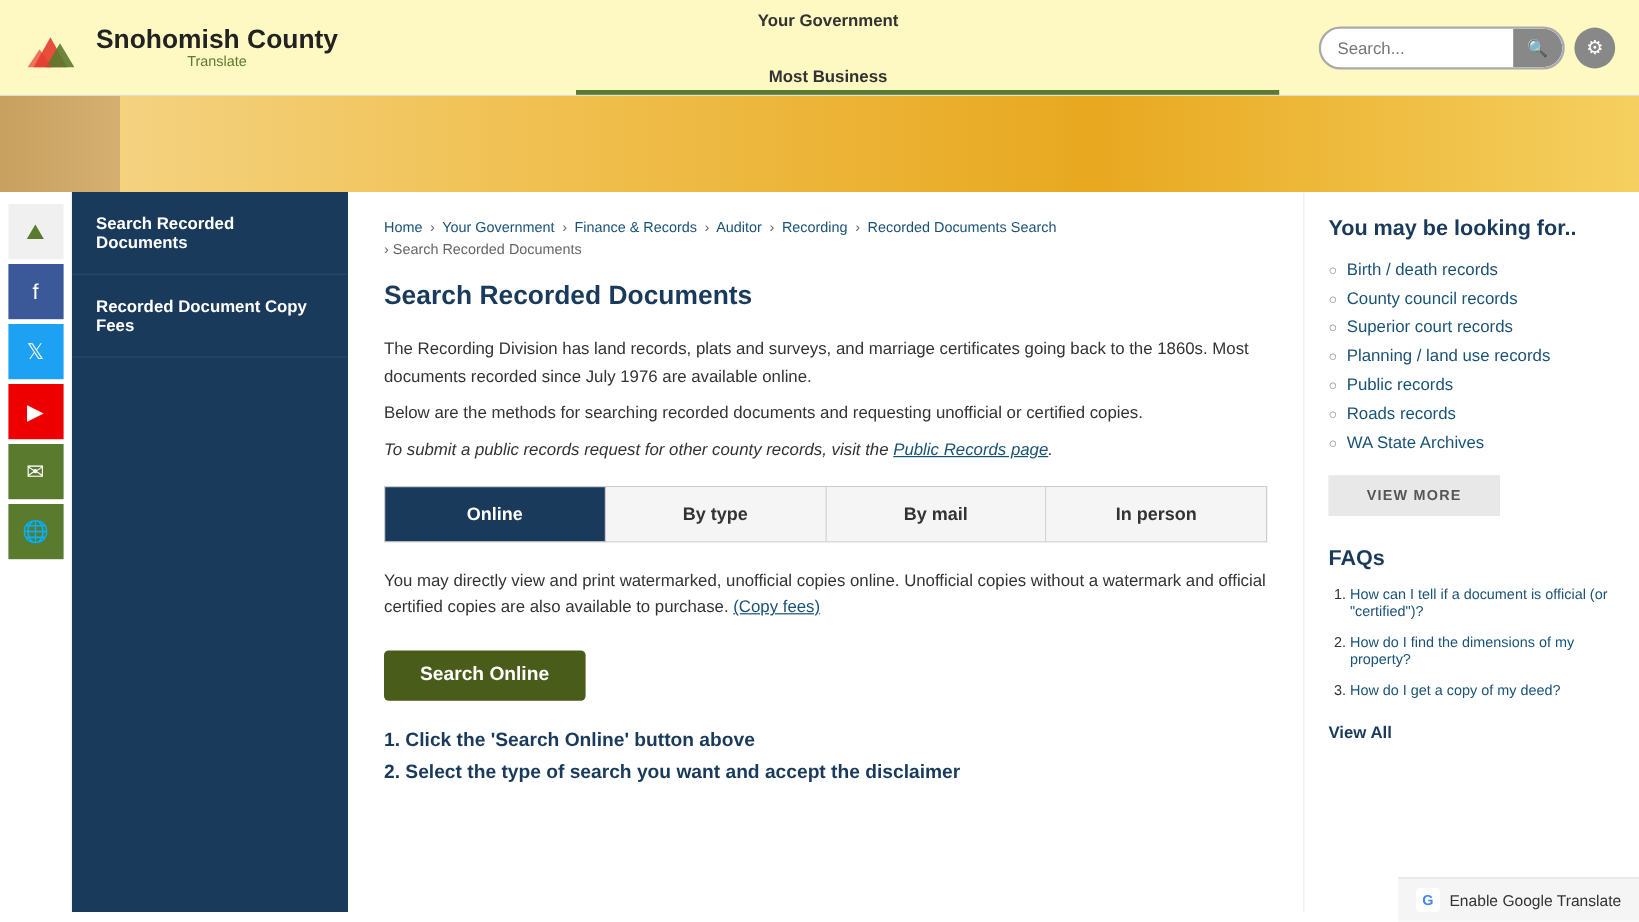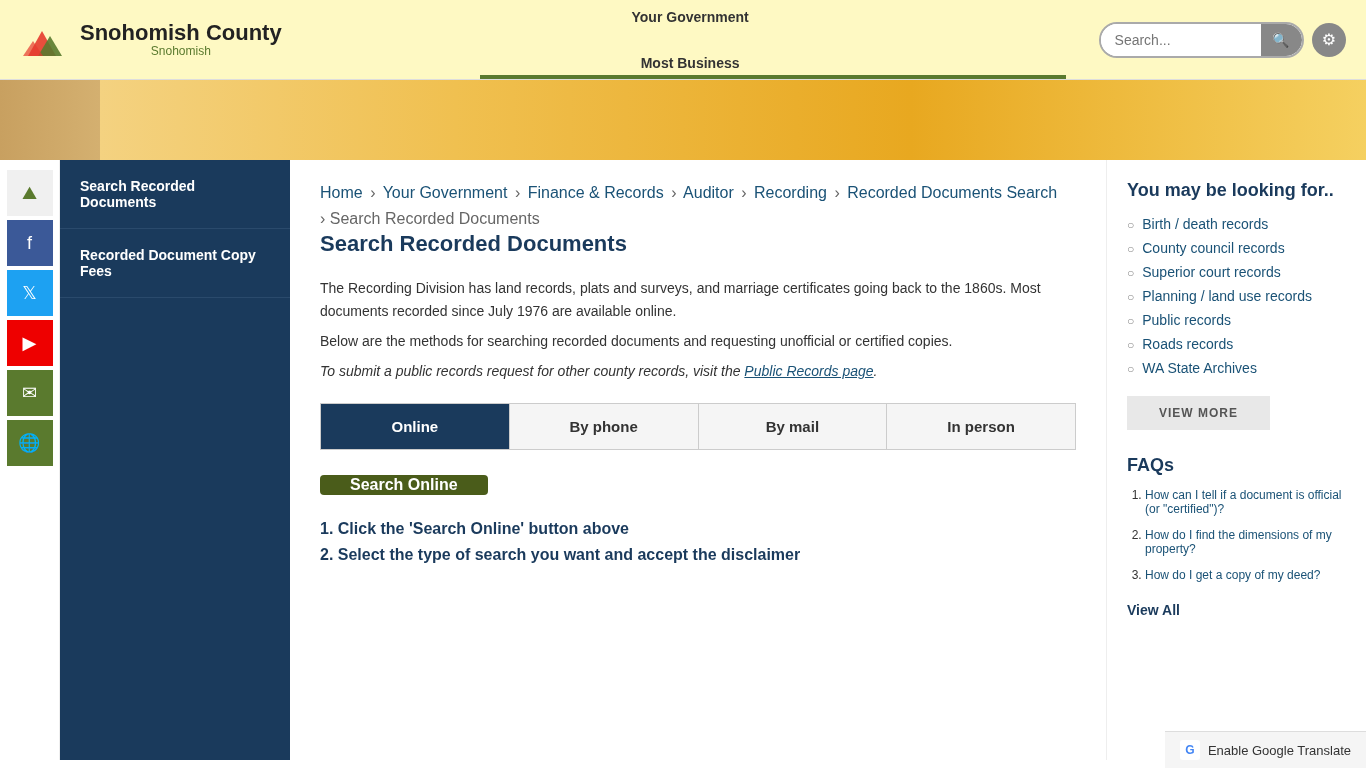--- a/index.html
+++ b/index.html
@@ -159,22 +159,23 @@
     
     .content-area {
       flex: 1;
       padding: 20px 30px;
       background: #fff;
       min-height: 600px;
     }
 
     
     .breadcrumb {
-      font-size: 16px;
+      font-size: 12px;
       color: #666;
+      margin-bottom: 15px;
       line-height: 1.6;
     }
     .breadcrumb a {
       color: #1a5276;
       text-decoration: none;
     }
     .breadcrumb .separator { margin: 0 3px; }
 
     
     .page-title {
@@ -233,41 +234,41 @@
       line-height: 1.6;
       margin-bottom: 20px;
     }
     .tab-content a { color: #1a5276; }
 
     
     .search-online-btn {
       background: #4a5c1a;
       color: #fff;
       border: none;
-      padding: 1px 30px;
+      padding: 12px 30px;
       font-size: 16px;
       font-weight: bold;
       border-radius: 4px;
       cursor: pointer;
       margin-bottom: 25px;
       display: block;
       margin-top: 25px;
     }
 
     
     .step-heading {
       font-size: 16px;
       font-weight: bold;
       color: #1a3a5c;
       margin-bottom: 8px;
     }
 
     
     .right-sidebar {
-      width: 260px;
+      width: 280px;
       padding: 20px;
       background: #fff;
       border-left: 1px solid #eee;
     }
     .sidebar-heading {
       font-size: 18px;
       font-weight: bold;
       color: #1a3a5c;
       margin-bottom: 15px;
     }
@@ -372,21 +373,21 @@
 <header class="header">
   <div class="logo-area">
     <svg class="logo-svg" viewBox="0 0 50 38">
 
       <polygon points="8,35 22,10 36,35" fill="#e63b2e" opacity="0.9"></polygon>
       <polygon points="18,35 30,15 42,35" fill="#5a7a2e" opacity="0.9"></polygon>
       <polygon points="3,35 13,20 23,35" fill="#e63b2e" opacity="0.7"></polygon>
     </svg>
     <div class="logo-text">
       <div class="county-name">Snohomish County</div>
-      <div class="state-name">Snohomish</div>
+      <div class="state-name">Translate</div>
     </div>
   </div>
 
   <nav class="nav-area">
     <a class="nav-item" href="#">County Services</a>
     <a class="nav-item" href="#">Your Government</a>
     <a class="nav-item" href="#">Most Business</a>
     <a class="nav-item" href="#">Our Community</a>
   </nav>
   <div class="green-underline"></div>
@@ -443,25 +444,29 @@
 
     <p class="body-text">The Recording Division has land records, plats and surveys, and marriage certificates going back to the 1860s. Most documents recorded since July 1976 are available online.</p>
     <p class="body-text">Below are the methods for searching recorded documents and requesting unofficial or certified copies.</p>
     <p class="body-text-italic">
       <span>To submit a public records request for other county records, visit the </span>
       <a href="#">Public Records page</a>.
     </p>
 
     <div class="tabs">
       <div class="tab active">Online</div>
-      <div class="tab">By phone</div>
+      <div class="tab">By type</div>
       <div class="tab">By mail</div>
       <div class="tab">In person</div>
     </div>
 
+    <div class="tab-content">
+      <span>You may directly view and print watermarked, unofficial copies online. Unofficial copies without a watermark and official certified copies are also available to purchase. </span>
+      <a href="#">(Copy fees)</a>
+    </div>
 
     <button class="search-online-btn">Search Online</button>
 
     <p class="step-heading">
       <strong>1. <span>Click the 'Search Online' button above</span></strong>
     </p>
     <p class="step-heading">
       <strong>2. <span>Select the type of search you want and accept the disclaimer</span></strong>
     </p>
   </div>

